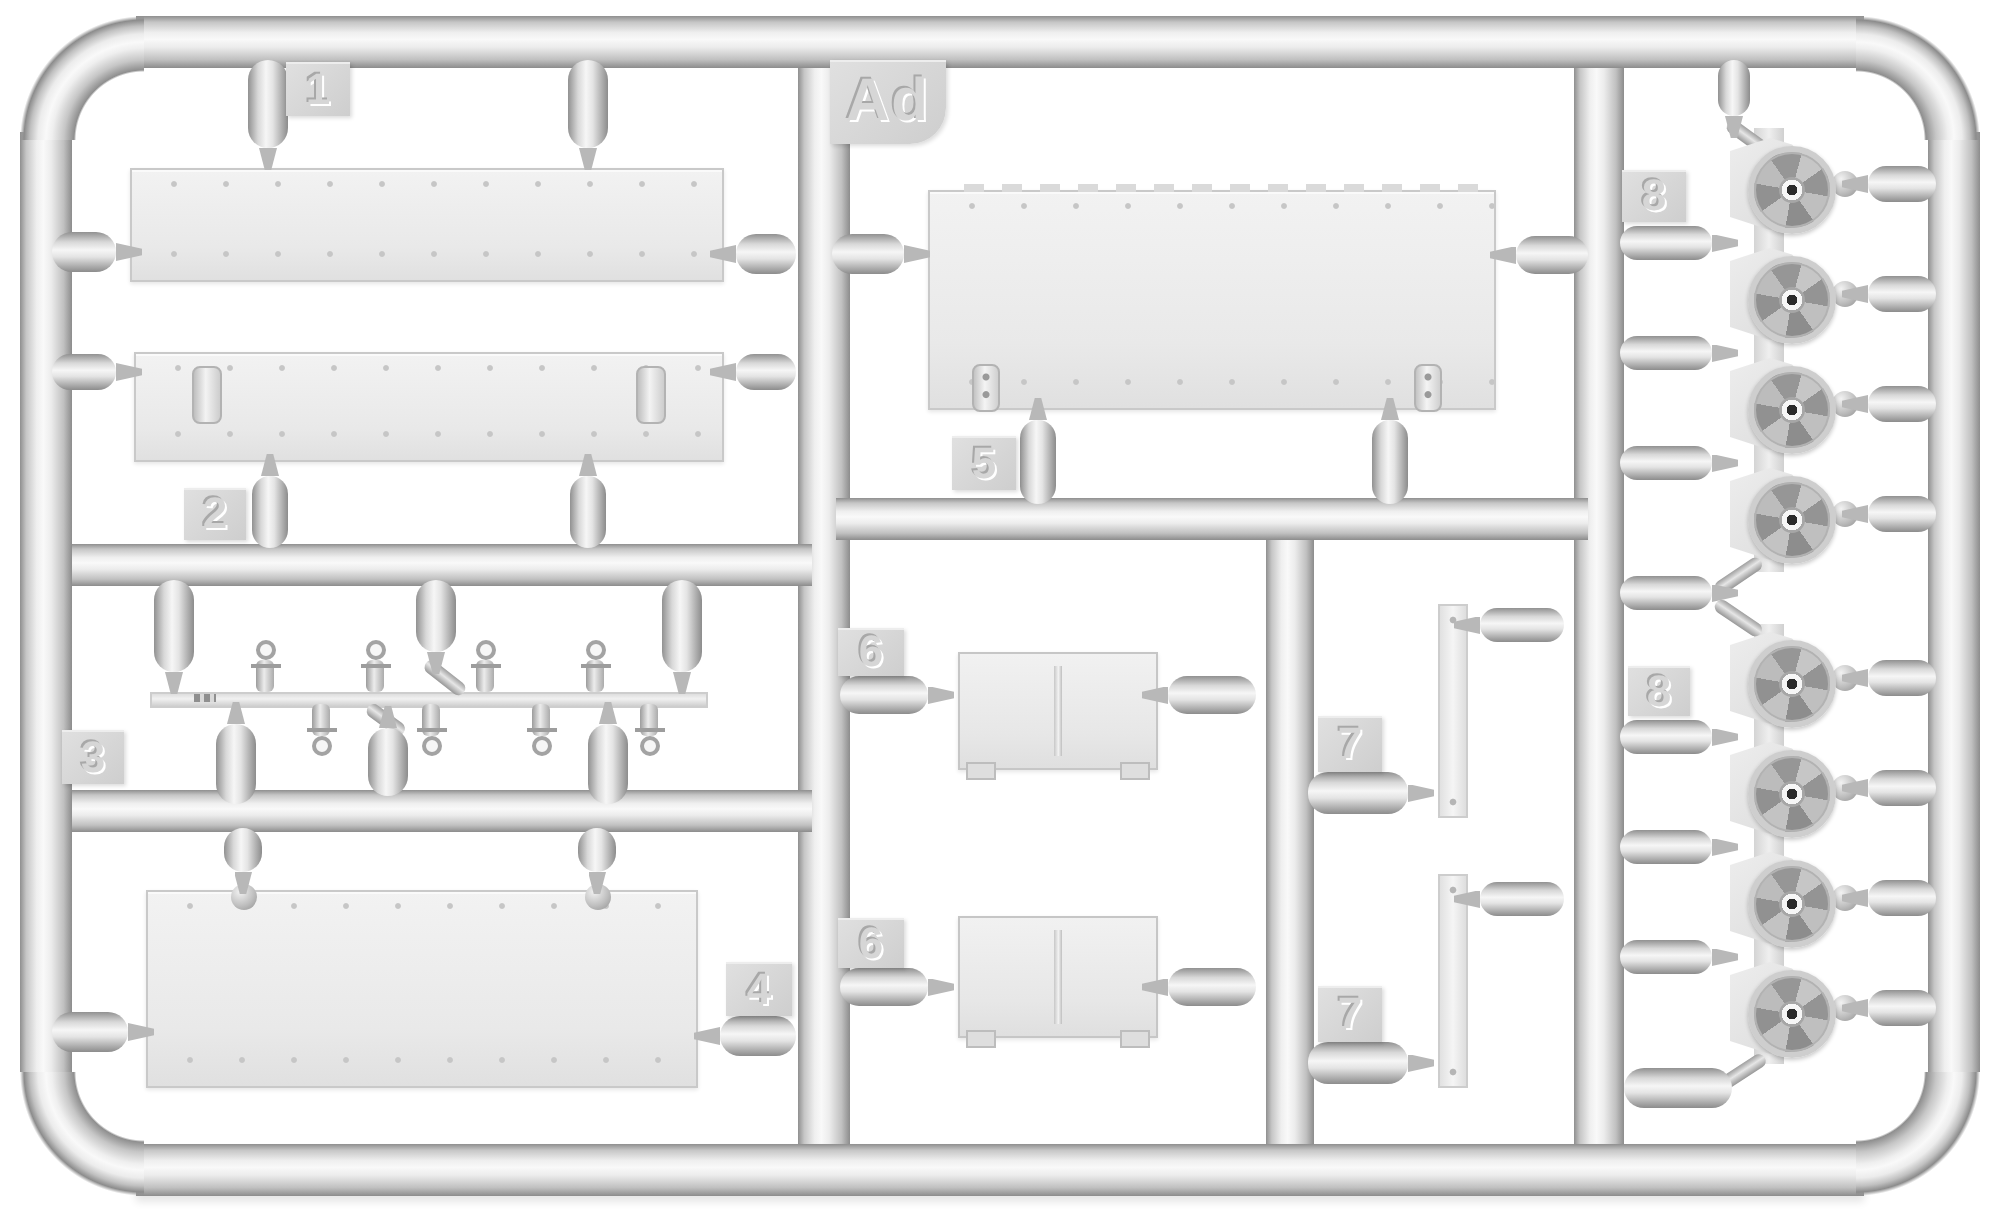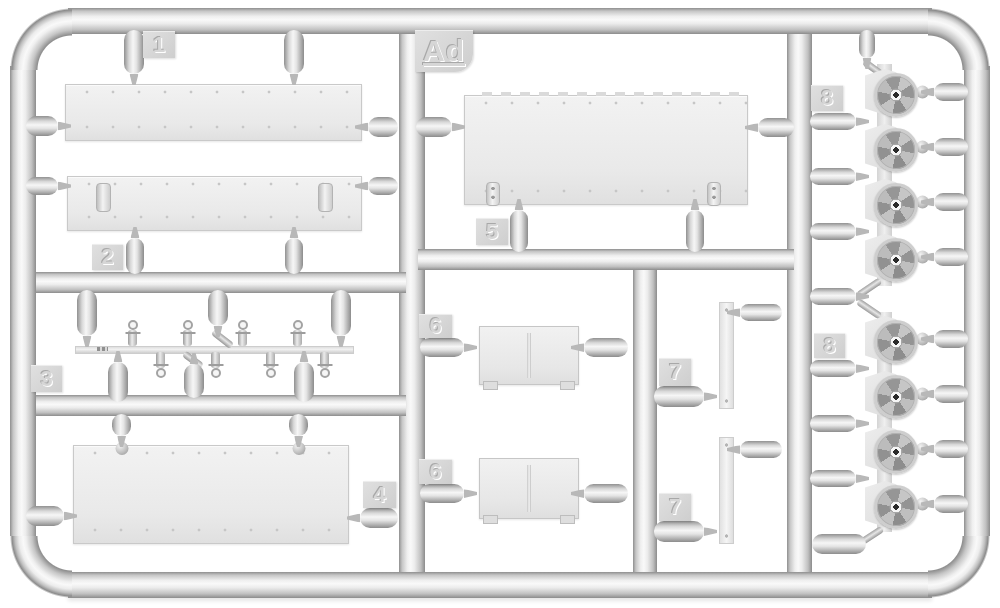--- a/index.html
+++ b/index.html
@@ -219,21 +219,21 @@
   <div class="wheel" style="left:874px;top:375px;">
       <div class="hub"></div>
     </div>
   <div class="wheel" style="left:874px;top:430px;">
       <div class="hub"></div>
     </div>
   <div class="wheel" style="left:874px;top:485px;">
       <div class="hub"></div>
     </div>
 
-  <div class="tag big" style="left:415px;top:30px;width:58px;height:42px;text-decoration:underline;">Ad</div>
+  <div class="tag big" style="left:415px;top:30px;width:58px;height:42px;">Ad</div>
   <div class="tag" style="left:143px;top:31px;width:32px;height:27px;">1</div>
   <div class="tag" style="left:92px;top:244px;width:31px;height:26px;">2</div>
   <div class="tag" style="left:31px;top:365px;width:31px;height:27px;">3</div>
   <div class="tag" style="left:363px;top:481px;width:33px;height:27px;">4</div>
   <div class="tag" style="left:476px;top:218px;width:32px;height:27px;">5</div>
   <div class="tag" style="left:419px;top:314px;width:33px;height:24px;">6</div>
   <div class="tag" style="left:419px;top:459px;width:33px;height:25px;">6</div>
   <div class="tag" style="left:659px;top:358px;width:32px;height:28px;">7</div>
   <div class="tag" style="left:659px;top:493px;width:32px;height:28px;">7</div>
   <div class="tag" style="left:811px;top:85px;width:32px;height:26px;">8</div>

